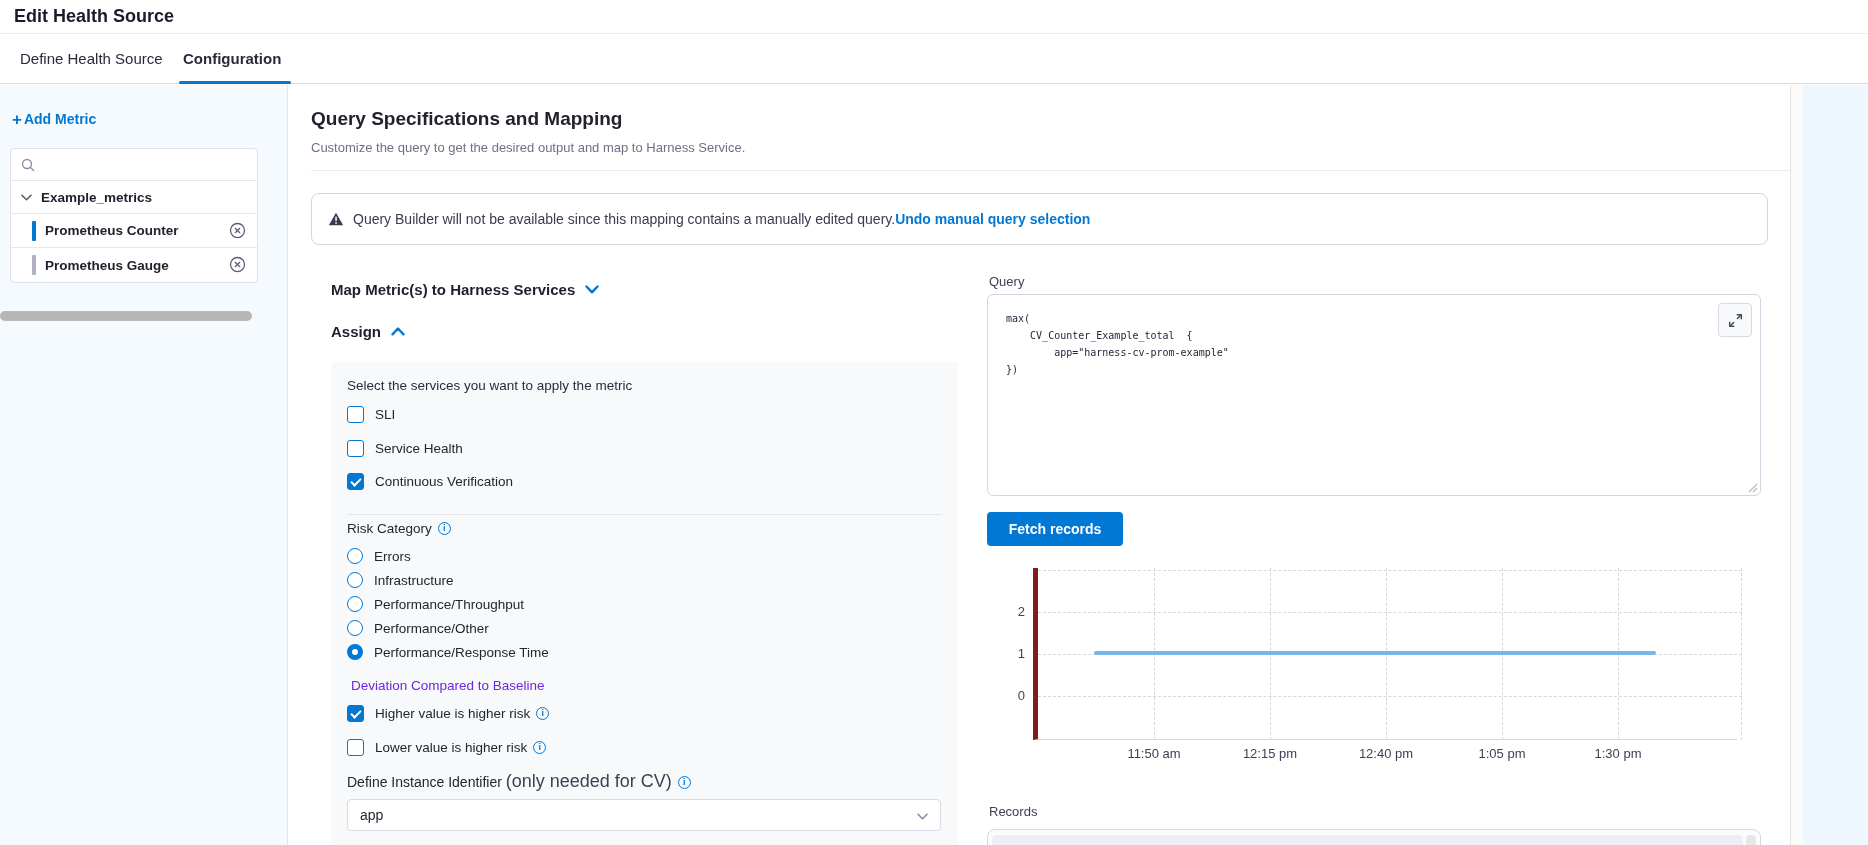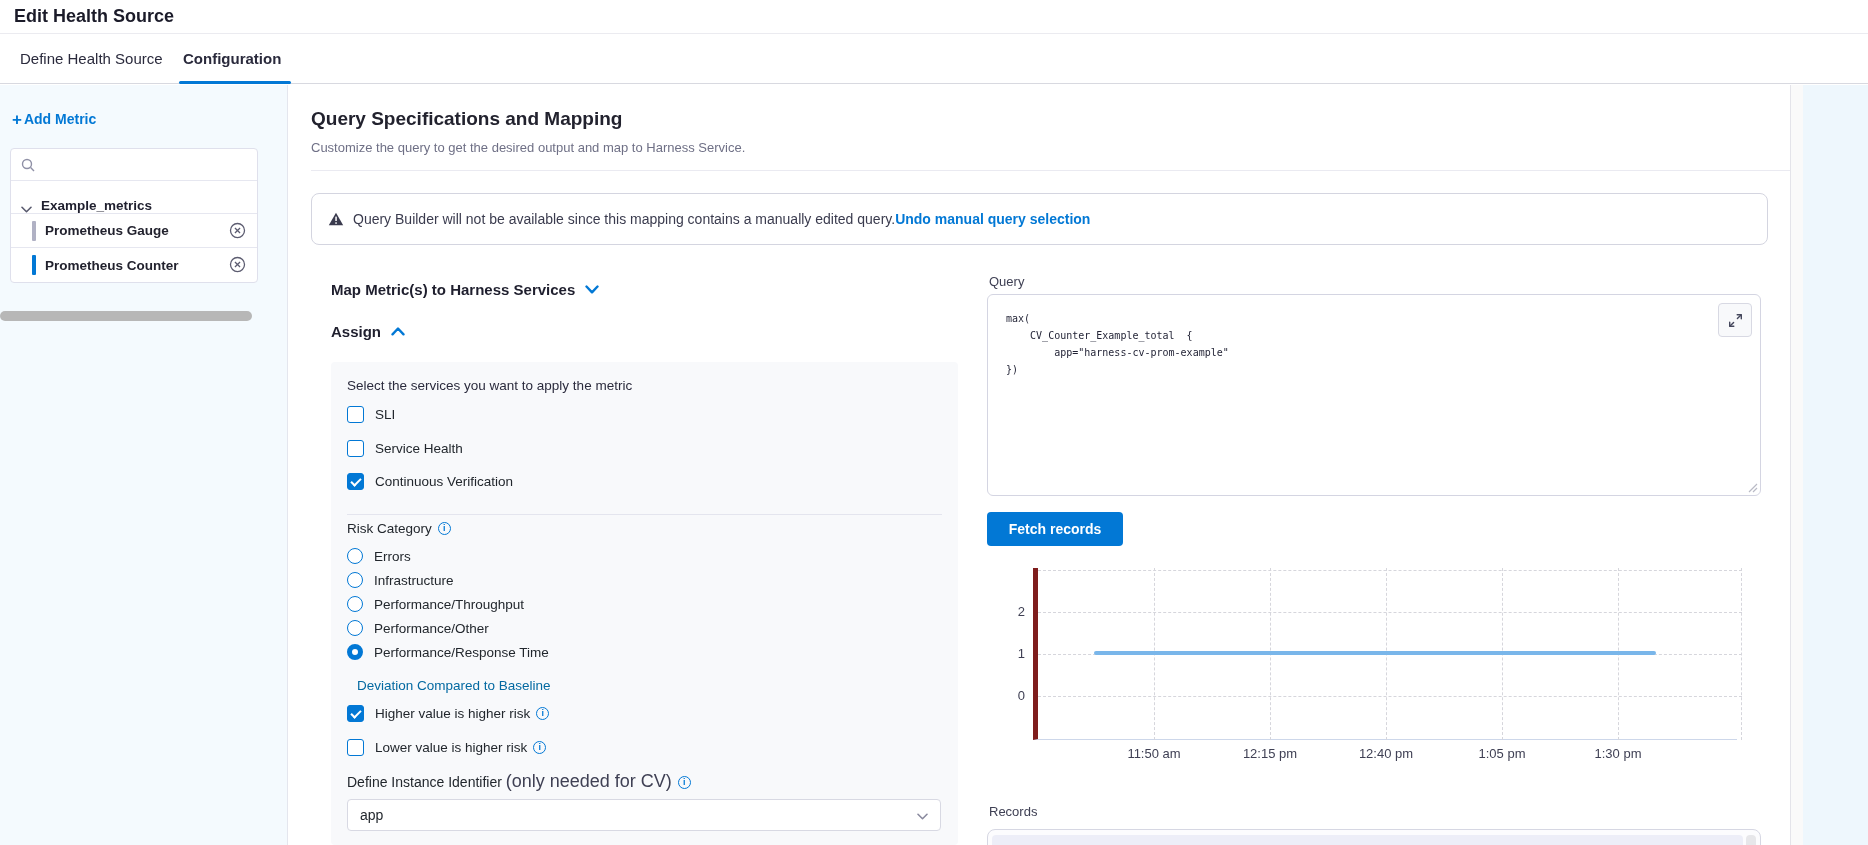--- a/index.html
+++ b/index.html
@@ -18,21 +18,21 @@
   .tab-config { left:183px; font-weight:700; }
   .tab-underline { position:absolute; left:179px; top:47px; width:112px; height:3px; background:#0278d5; border-radius:2px; }
   
   .sidebar { position:absolute; left:0; top:85px; width:288px; height:760px; background:#f4fafe; border-right:1px solid #e4e6ee; }
   .add-metric { position:absolute; left:12px; top:25px; color:#0278d5; font-size:14px; font-weight:600; cursor:pointer; }
   .plus-icon { font-size:17px; font-weight:600; margin-right:2px; vertical-align:-1px; }
   .side-card { position:absolute; left:10px; top:63px; width:248px; background:#fff; border:1px solid #dfe0ec; border-radius:4px; }
   .search-row { position:relative; height:32px; border-bottom:1px solid #e6e7f0; }
   .search-row svg { position:absolute; left:10px; top:9px; }
   .search-input { position:absolute; left:30px; top:1px; width:210px; height:28px; border:none; outline:none; font-size:13px; background:transparent; }
-  .group-row { position:relative; height:33px; display:flex; align-items:flex-end; padding-left:8px; border-bottom:1px solid #e6e7f0; cursor:pointer; }
+  .group-row { position:relative; height:33px; display:flex; align-items:center; padding-left:8px; border-bottom:1px solid #e6e7f0; cursor:pointer; }
   .group-chevron { margin:0 9px 0 2px; display:flex; }
   .group-name { font-size:13.5px; font-weight:700; color:#1f1f2e; }
   .metric-item { position:relative; height:34px; display:flex; align-items:center; border-bottom:1px solid #e6e7f0; cursor:pointer; }
   .metric-item:last-child { border-bottom:none; }
   .accent-bar { position:absolute; left:21px; top:7px; width:4px; height:20px; border-radius:1px; }
   .metric-label { margin-left:34px; font-size:13.5px; font-weight:600; color:#22222e; }
   .remove-icon { position:absolute; right:11px; top:8px; cursor:pointer; }
   .hscroll { position:absolute; left:0; top:226px; width:252px; height:10px; border-radius:5px; background:#b7b7b7; cursor:pointer; }
   
   .main { position:absolute; left:289px; top:85px; width:1501px; height:760px; background:#fff; }
@@ -51,21 +51,21 @@
   .svc-prompt { position:absolute; left:16px; top:16px; font-size:13.5px; color:#2b2b3d; }
   .opt-row { position:absolute; left:16px; height:18px; display:flex; align-items:center; gap:11px; cursor:pointer; }
   .opt-label { font-size:13.5px; color:#22272d; }
   .checkbox { width:17px; height:17px; border:1.5px solid #0278d5; border-radius:3px; background:#fff; position:relative; flex:0 0 auto; cursor:pointer; }
   .checkbox.checked { background:#0278d5; }
   .checkbox.checked::after { content:""; position:absolute; left:3px; top:4px; width:8px; height:4px; border-left:2px solid #fff; border-bottom:2px solid #fff; transform:rotate(-45deg); }
   .radio { width:16px; height:16px; border:1.5px solid #0278d5; border-radius:50%; background:#fff; flex:0 0 auto; cursor:pointer; }
   .radio.selected { border-width:5px; }
   .panel-divider { position:absolute; left:16px; top:152px; width:595px; border-top:1px solid #e4e5ee; }
   .risk-label { position:absolute; left:16px; top:159px; font-size:13.5px; font-weight:500; color:#22272d; }
-  .dev-label { position:absolute; left:26px; top:316px; font-size:13.5px; color:#0369a1; }
+  .dev-label { position:absolute; left:20px; top:316px; font-size:13.5px; color:#6d28d9; }
   .sii-label { position:absolute; left:16px; top:409px; font-size:14px; color:#22272d; }
   .sii-note { font-size:18px; color:#3f4054; }
   .info-icon { display:inline-block; width:13px; height:13px; border:1px solid #0278d5; border-radius:50%; position:relative; margin-left:6px; vertical-align:-2px; cursor:pointer; }
   .info-icon::after { content:"i"; position:absolute; left:0; top:0; width:11px; height:11px; font-size:9px; line-height:11px; text-align:center; color:#0278d5; font-weight:600; }
   .sii-select { position:absolute; left:16px; top:437px; width:594px; height:32px; background:#fff; border:1px solid #d8d9e3; border-radius:4px; cursor:pointer; }
   .sii-value { position:absolute; left:12px; top:7px; font-size:14px; color:#22272d; }
   .sii-chevron { position:absolute; right:12px; top:13px; }
   
   .query-label { position:absolute; left:700px; top:189px; font-size:13px; color:#3f4054; }
   .query-box { position:absolute; left:698px; top:209px; width:774px; height:202px; border:1.5px solid #d4d5e2; border-radius:6px; background:#fff; }
@@ -116,30 +116,30 @@
     </div>
     <div class="group-row">
       <span class="group-chevron">
         <svg width="11" height="7" viewBox="0 0 11 7">
             <polyline points="1,1.3 5.5,5.7 10,1.3" fill="none" stroke="#595a6e" stroke-width="1.6" stroke-linecap="round" stroke-linejoin="round"></polyline>
           </svg>
       </span>
       <span class="group-name">Example_metrics</span>
     </div>
     <div class="metric-item">
-      <span class="accent-bar" style="background:#b0b1c4"></span>
-      <span class="metric-label">Prometheus Gauge</span>
+      <span class="accent-bar" style="background:#0278d5"></span>
+      <span class="metric-label">Prometheus Counter</span>
       <svg class="remove-icon" width="17" height="17" viewBox="0 0 16 16">
           <circle cx="8" cy="8" r="6.6" fill="none" stroke="#5c5c70" stroke-width="1.2"></circle>
           <path d="M5.6 5.6 L10.4 10.4 M10.4 5.6 L5.6 10.4" stroke="#5c5c70" stroke-width="1.2"></path>
         </svg>
     </div>
     <div class="metric-item">
-      <span class="accent-bar" style="background:#0278d5"></span>
-      <span class="metric-label">Prometheus Counter</span>
+      <span class="accent-bar" style="background:#b0b1c4"></span>
+      <span class="metric-label">Prometheus Gauge</span>
       <svg class="remove-icon" width="17" height="17" viewBox="0 0 16 16">
           <circle cx="8" cy="8" r="6.6" fill="none" stroke="#5c5c70" stroke-width="1.2"></circle>
           <path d="M5.6 5.6 L10.4 10.4 M10.4 5.6 L5.6 10.4" stroke="#5c5c70" stroke-width="1.2"></path>
         </svg>
     </div>
   </div>
 
   <div class="hscroll"></div>
 </div>
 

